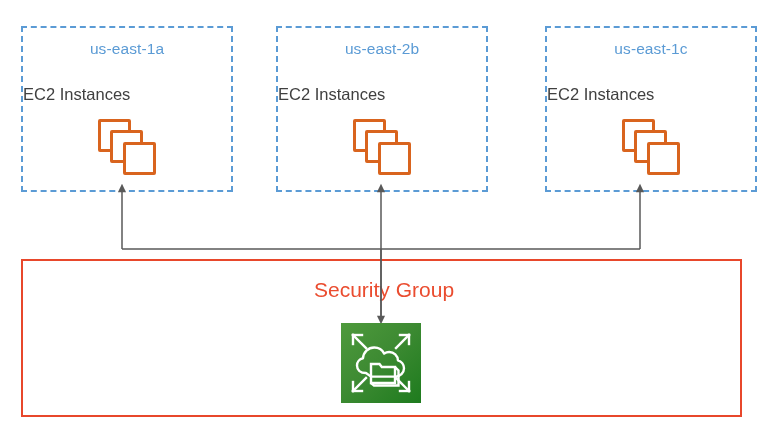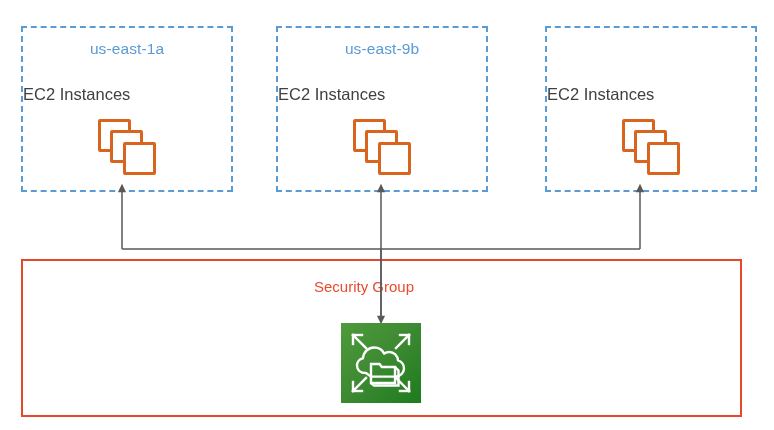--- a/index.html
+++ b/index.html
@@ -63,21 +63,21 @@
   
   .sg-box {
     position: absolute;
     box-sizing: border-box;
     border: 2.4px solid #E8472B;
     background: transparent;
   }
   .sg-label {
     position: absolute;
     color: #EA4C2F;
-    font-size: 15px;
+    font-size: 21px;
     white-space: nowrap;
   }
   
   .efs-icon {
     position: absolute;
     background: linear-gradient(135deg, #4E9A3C 0%, #3E8B33 45%, #1E7B1E 100%);
   }
   .efs-label {
     position: absolute;
     color: #404040;
@@ -102,30 +102,31 @@
     <div class="az-label" style="top:12px;">us-east-1a</div>
     <div class="ec2-label" style="top:57px;">EC2 Instances</div>
     <div class="ec2-icon" style="left:75px; top:91px;">
       <div class="ec2-sq s1"></div>
       <div class="ec2-sq s2"></div>
       <div class="ec2-sq s3"></div>
     </div>
   </div>
 
   <div class="az-box" style="left:276px; top:26px; width:212px; height:166px;">
-    <div class="az-label" style="top:12px;">us-east-9b</div>
+    <div class="az-label" style="top:12px;">us-east-2b</div>
     <div class="ec2-label" style="top:57px;">EC2 Instances</div>
     <div class="ec2-icon" style="left:75px; top:91px;">
       <div class="ec2-sq s1"></div>
       <div class="ec2-sq s2"></div>
       <div class="ec2-sq s3"></div>
     </div>
   </div>
 
   <div class="az-box" style="left:545px; top:26px; width:212px; height:166px;">
+    <div class="az-label" style="top:12px;">us-east-1c</div>
     <div class="ec2-label" style="top:57px;">EC2 Instances</div>
     <div class="ec2-icon" style="left:75px; top:91px;">
       <div class="ec2-sq s1"></div>
       <div class="ec2-sq s2"></div>
       <div class="ec2-sq s3"></div>
     </div>
   </div>
 
   <div class="sg-box" style="left:21px; top:259px; width:721px; height:158px;"></div>
 

